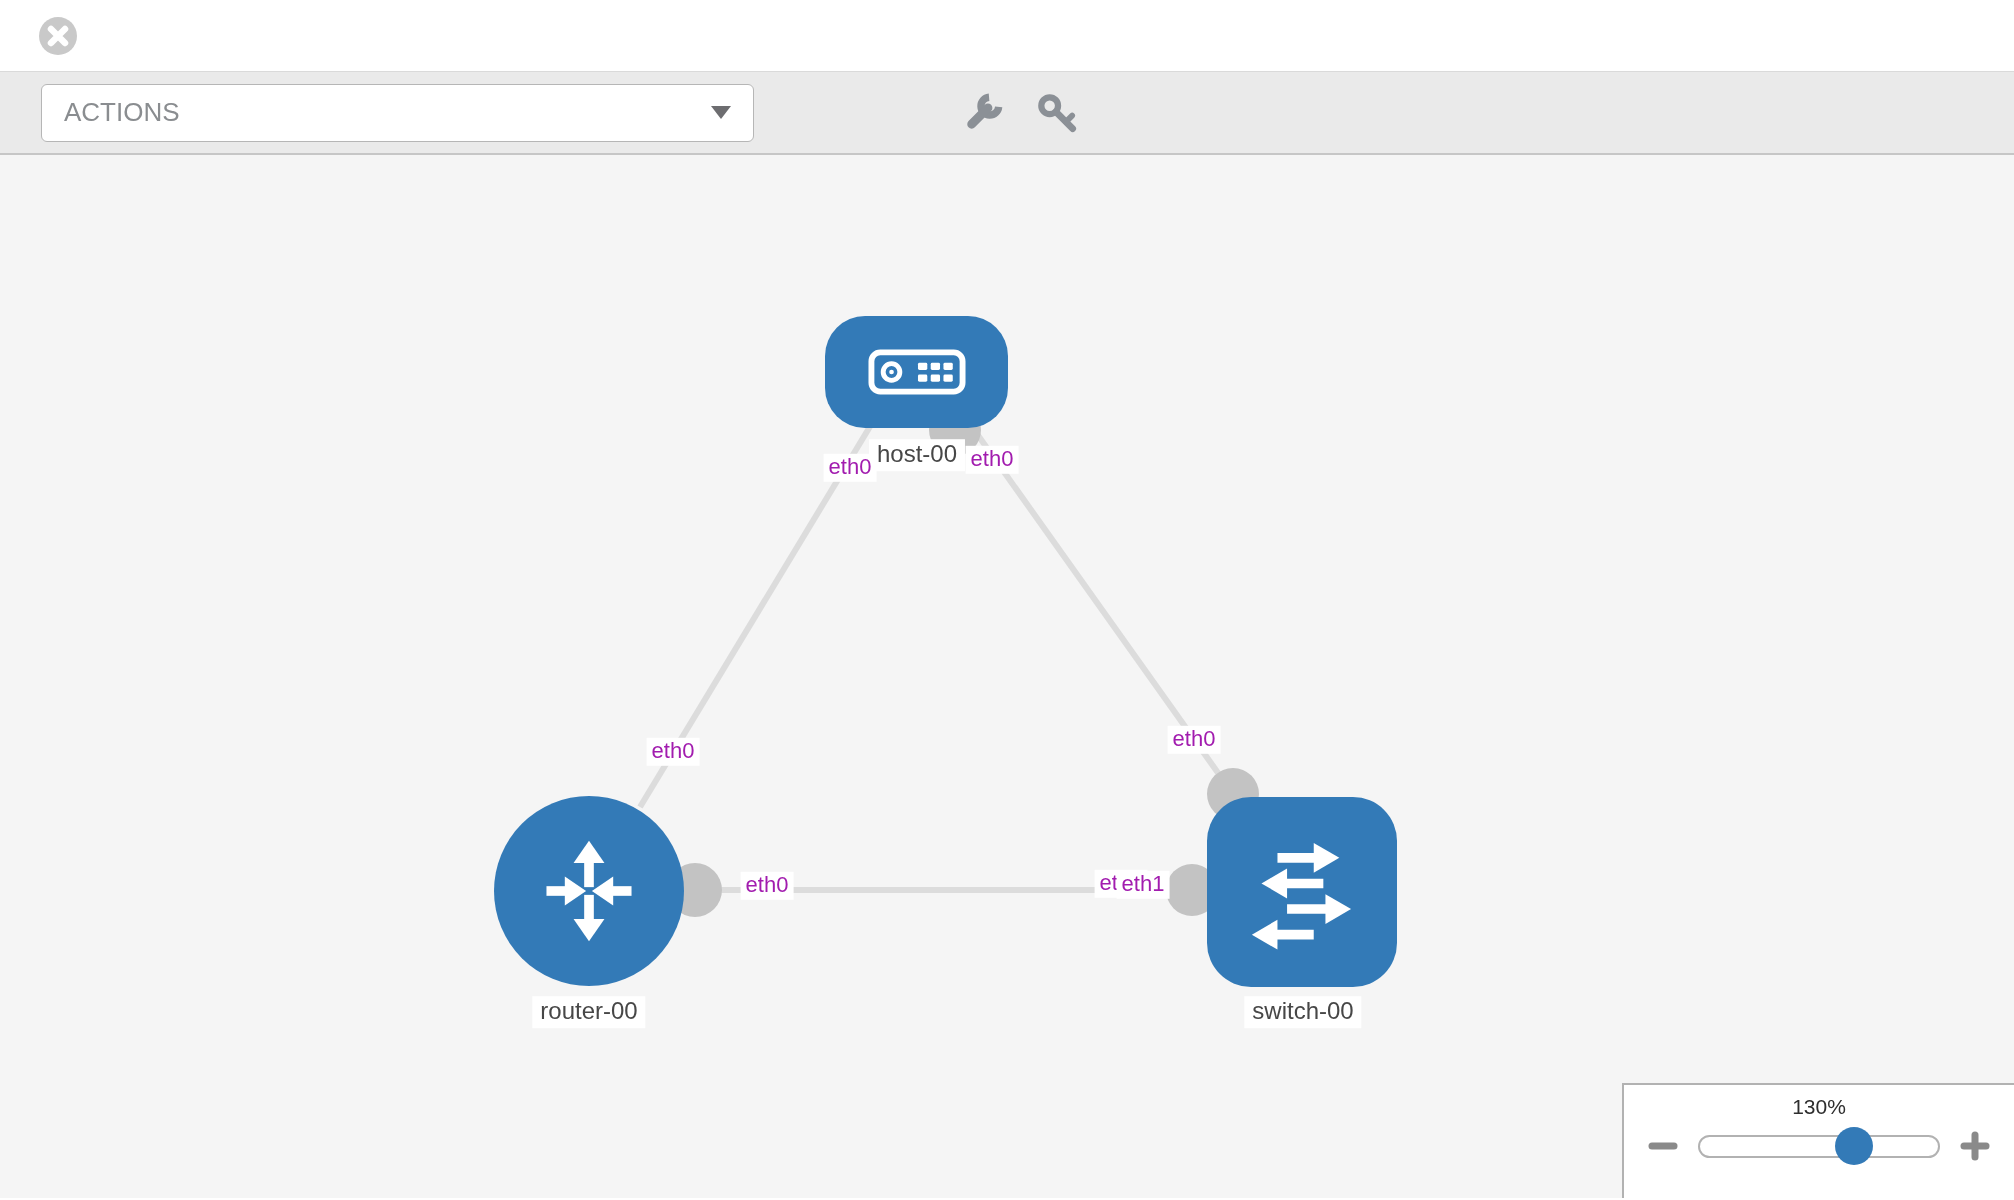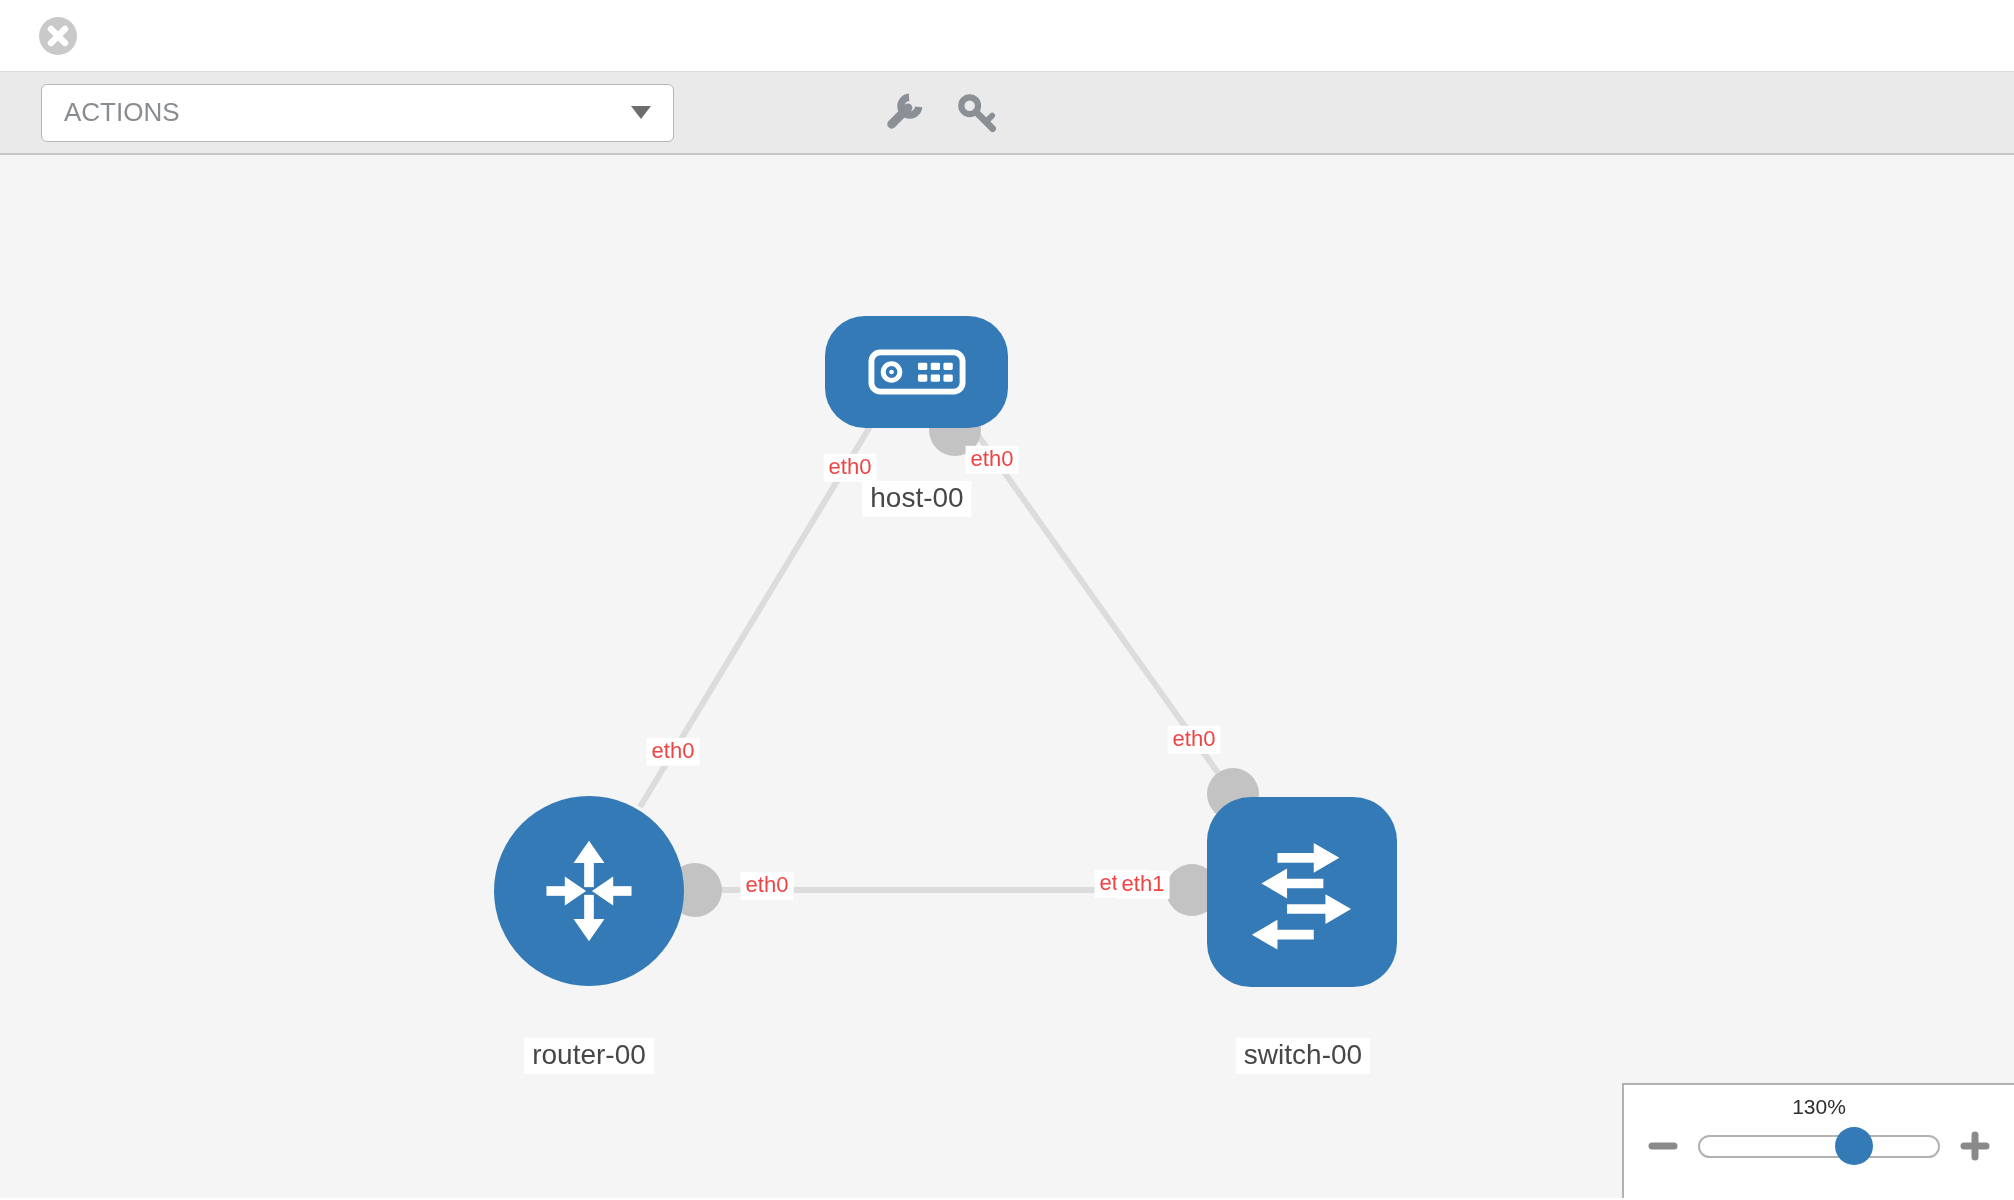--- a/index.html
+++ b/index.html
@@ -22,21 +22,21 @@
   
   .toolbar {
     height:83px; background:#eaeaea; border-bottom:2px solid #c6c6c6;
     display:flex; align-items:center; padding:0 41px;
   }
   .combo {
     height:58px; background:#ffffff; border:1px solid #b6b6b6; border-radius:6px;
     display:flex; align-items:center; justify-content:space-between;
     padding:0 22px; font-size:26px; color:#8a8d90; cursor:pointer;
   }
-  .combo-actions { width:633px;gap:17px; }
+  .combo-actions { width:713px;gap:17px; }
   .combo-search  { width:789px; margin-left:auto; }
   .caret-down {
     width:0; height:0;
     border-left:10px solid transparent; border-right:10px solid transparent;
     border-top:13px solid #6d6d70;
   }
   .tool-icons { display:flex; align-items:center; gap:26px; margin-left:208px; }
   .icon-btn { background:none; border:none; padding:0; cursor:pointer; display:flex; }
 
   
@@ -46,26 +46,26 @@
   .node {
     position:absolute; background:#337ab7; cursor:pointer;
     display:flex; align-items:center; justify-content:center;
   }
   .node-host   { left:825px; top:161px; width:183px; height:112px; border-radius:40px; }
   .node-router { left:494px; top:641px; width:190px; height:190px; border-radius:50%; }
   .node-switch { left:1207px; top:642px; width:190px; height:190px; border-radius:44px; }
 
   .nlabel {
     position:absolute; transform:translate(-50%,-50%);
-    background:#ffffff; color:#474747; font-size:28px;
-    padding:1px 8px 3px; white-space:nowrap; line-height:1.15;margin-top:44px;
+    background:#ffffff; color:#474747; font-size:24px;
+    padding:1px 8px 3px; white-space:nowrap; line-height:1.15;
   }
   .ilabel {
     position:absolute; transform:translate(-50%,-50%);
-    background:#ffffff; color:#ef4444; font-size:22px;
+    background:#ffffff; color:#a21caf; font-size:22px;
     padding:0 5px 2px; white-space:nowrap; line-height:1.2;
   }
   .ilabel.shadow { z-index:1; }
   .ilabel.over   { z-index:2; }
 
   
   .zoom-panel {
     position:absolute; left:1622px; top:928px; width:394px; height:117px;
     background:#ffffff; border:2px solid #b2b2b2;
   }

